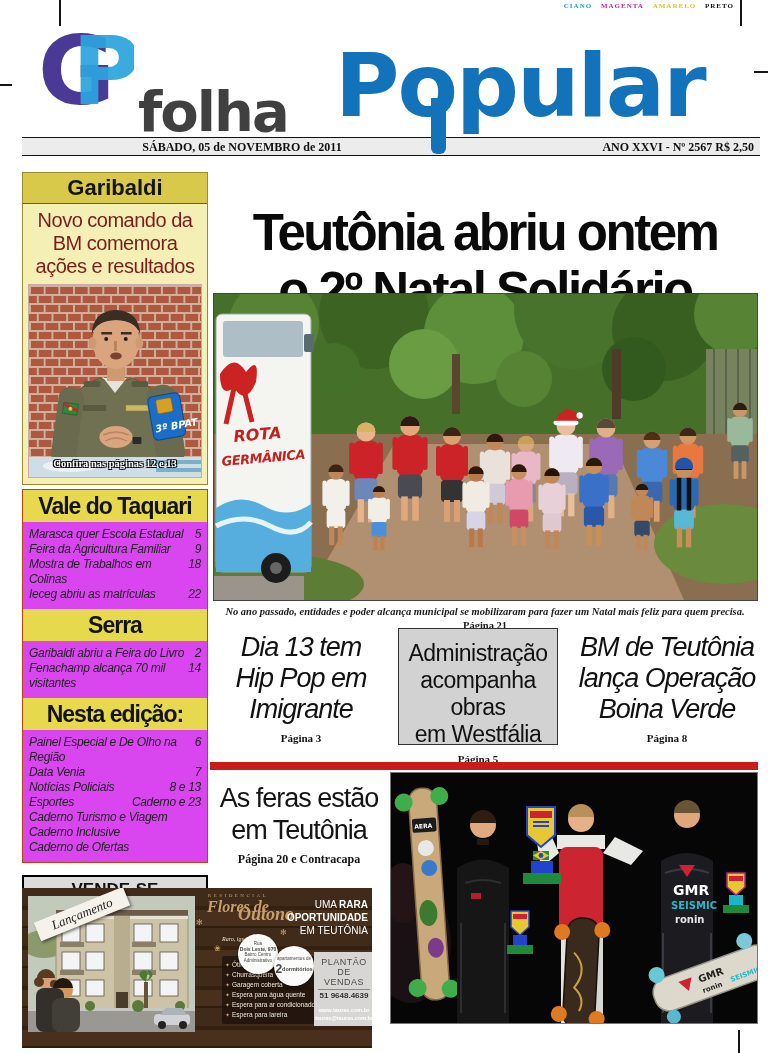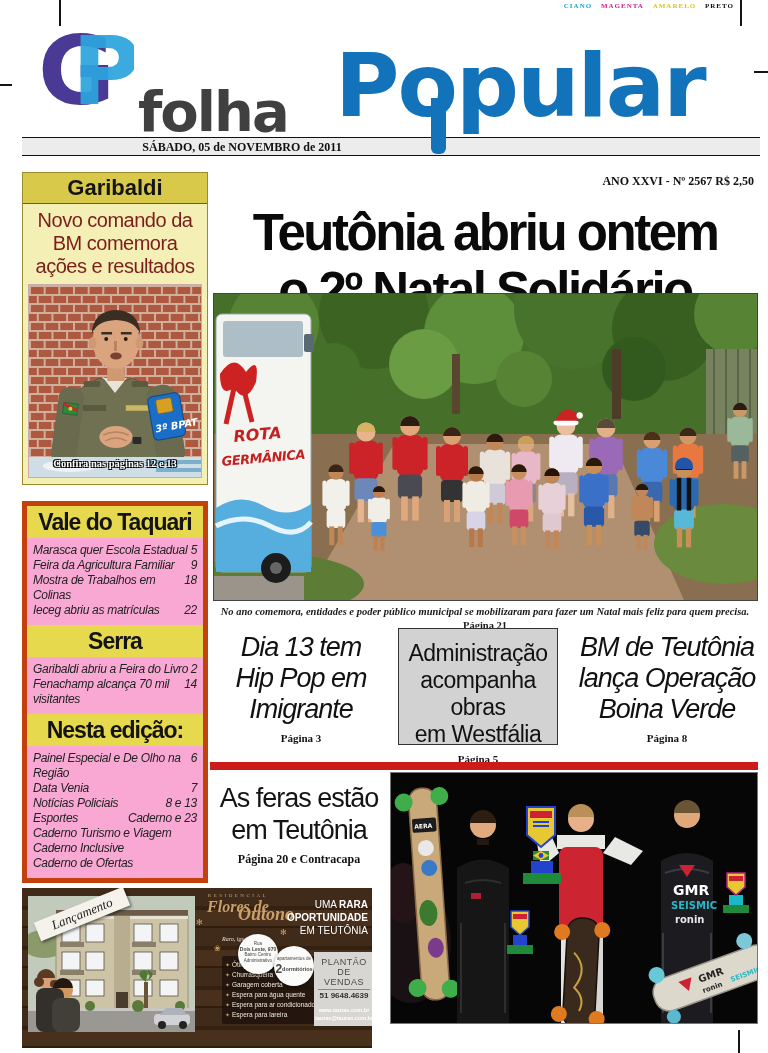--- a/index.html
+++ b/index.html
@@ -18,34 +18,34 @@
   .logo-folha{position:absolute;left:116px;top:60px;font:800 56px/1 "DejaVu Sans",sans-serif;
               color:#404040;letter-spacing:-2px;}
   .logo-popular{position:absolute;left:313px;top:18px;font:800 88px/1 "DejaVu Sans",sans-serif;
               color:#1273ba;letter-spacing:-2px;z-index:3;}
   .p-desc{position:absolute;left:431px;top:98px;width:15px;height:56px;background:#1273ba;
           border-radius:0 0 6px 6px;z-index:4;}
   .datebar{position:absolute;left:22px;top:137px;width:738px;height:17px;background:#ececec;
            border-top:1.6px solid #111;border-bottom:1.6px solid #111;z-index:2;}
   .dateline{position:absolute;left:70px;top:2px;width:300px;text-align:center;
             font:bold 12px "Liberation Serif",serif;}
-  .edition{position:absolute;right:6px;top:2px;font:bold 12px "Liberation Serif",serif;margin-top:34px;}
+  .edition{position:absolute;right:6px;top:2px;font:bold 12px "Liberation Serif",serif;}
 
   
   .sidebar{position:absolute;left:22px;top:172px;width:186px;}
   .gbox{border:1px solid #9a8c2a;background:#f4efb4;}
   .ghead{background:#d8c94a;border-bottom:1px solid #6a5e18;text-align:center;
          font:bold 22px/30px "Liberation Sans",sans-serif;color:#141414;}
   .ghl{color:#7a1d1d;font:20px/23px "Liberation Sans",sans-serif;text-align:center;
        padding:5px 2px 6px;letter-spacing:-0.5px;}
   .gphoto{position:relative;margin:4px 5px 6px;height:192px;border:1px solid #caa;}
   .gcap{position:absolute;left:0;right:0;bottom:8px;text-align:center;color:#fff;
         font:bold 10.5px "Liberation Serif",serif;
         text-shadow:1px 1px 0 #000,-1px 1px 0 #000,1px -1px 0 #000,-1px -1px 0 #000;}
-  .ibox{margin-top:16px;background:#f9a8d4;border:5px solid #c2410c;}
+  .ibox{margin-top:4px;background:#d946ef;border:1px solid #c2410c;}
   .ihead{background:#e7d94e;text-align:center;font:bold 23px/32px "Liberation Sans",sans-serif;
          letter-spacing:-1px;color:#131313;}
   .irows{padding:5px 6px 7px;}
   .irow{display:flex;justify-content:space-between;
         font:italic 12px/15px "Liberation Sans",sans-serif;color:#222;letter-spacing:-0.3px;}
   .irow .pg{font-style:italic;}
   .vbox{margin-top:12px;border:2px solid #000;background:#dcdcdc;text-align:center;
         padding:3px 4px 5px;}
   .vtitle{font:bold 17px/20px "Liberation Sans",sans-serif;}
   .vbody{font:bold 9.5px/12px "Liberation Sans",sans-serif;margin-top:1px;}
@@ -362,21 +362,21 @@
       <use href="#prs" style="--sk:#c89058;--hr:#2a1a0e;--sh:#2a6ab0;--pt:#58b8d8" transform="translate(470,176) scale(0.9)"></use>
 
       <g transform="translate(470,176) scale(0.9)">
         <rect x="-8" y="9" width="5" height="36" fill="#111"></rect>
         <rect x="3" y="9" width="5" height="36" fill="#111"></rect>
         <path d="M-10 -4 A10 10 0 0 1 10 -4 L10 -1 L-10 -1 Z" fill="#2255a8"></path>
       </g>
     </svg>
   </figure>
   <div class="caption">
-    <span>No ano comemora, entidades e poder público municipal se mobilizaram para fazer um Natal mais feliz para quem precisa.</span>
+    <span>No ano passado, entidades e poder alcança municipal se mobilizaram para fazer um Natal mais feliz para quem precisa.</span>
     <span class="cpage">Página 21</span>
   </div>
 
   <div class="teaser t0">
     <span>Dia 13 tem</span><br>
     <span>Hip Pop em</span><br>
     <span>Imigrante</span>
     <span class="tpage">Página 3</span>
   </div>
   <div class="teaser t1">

